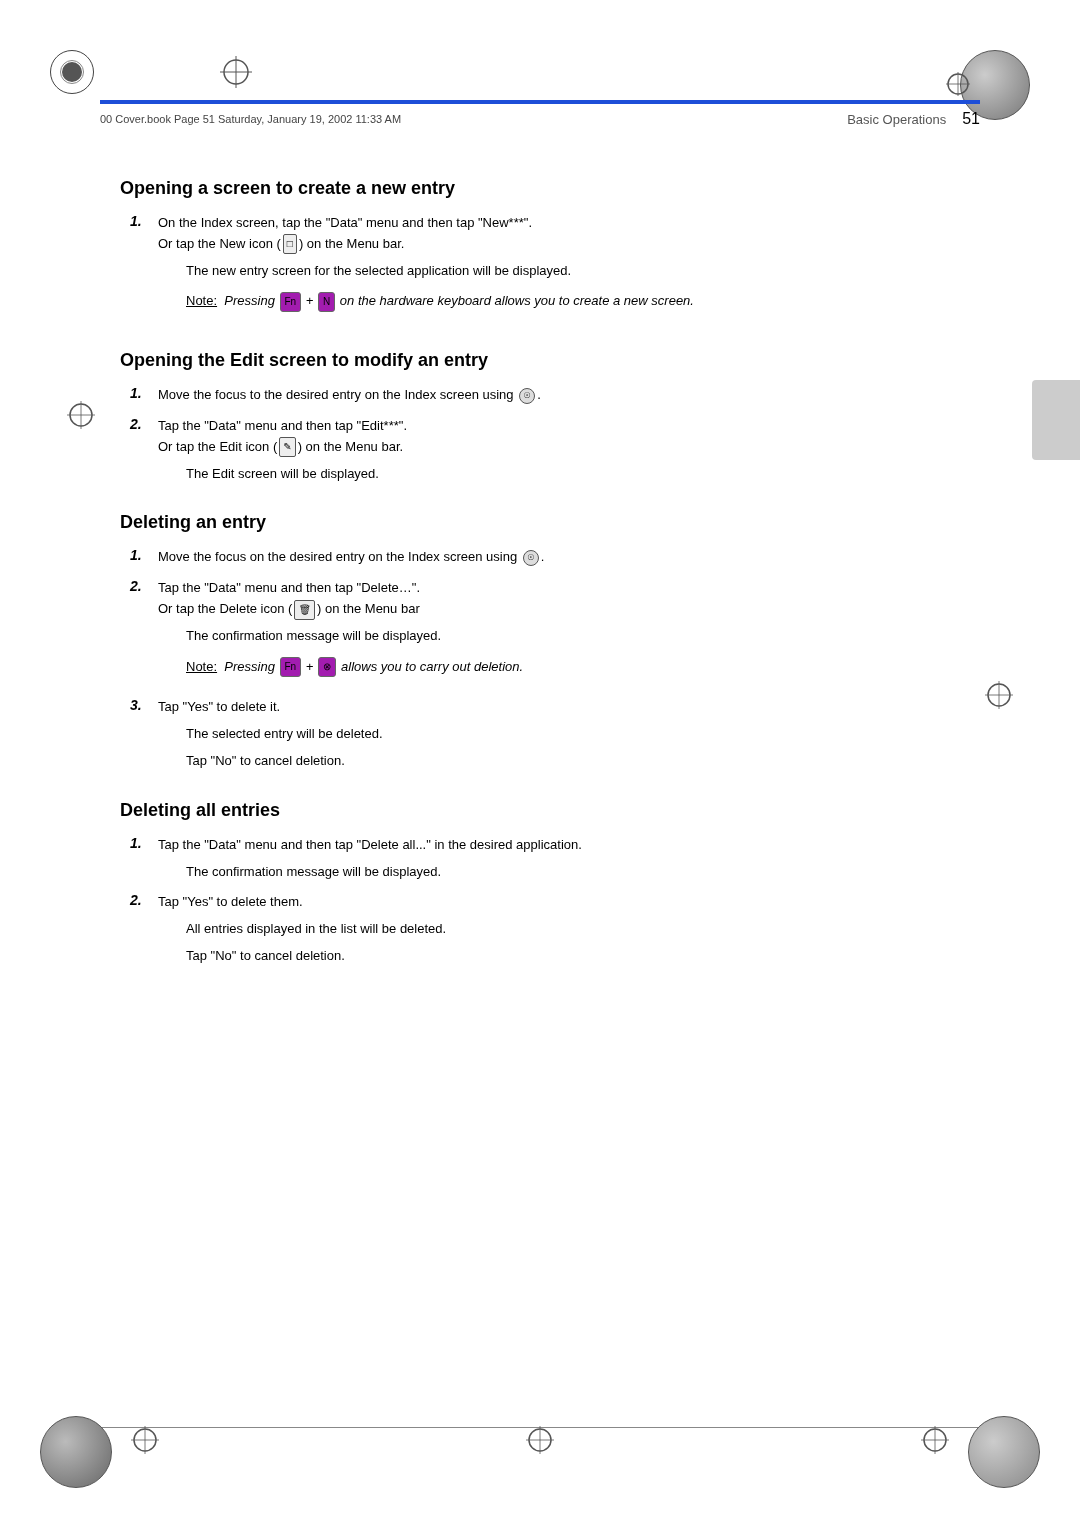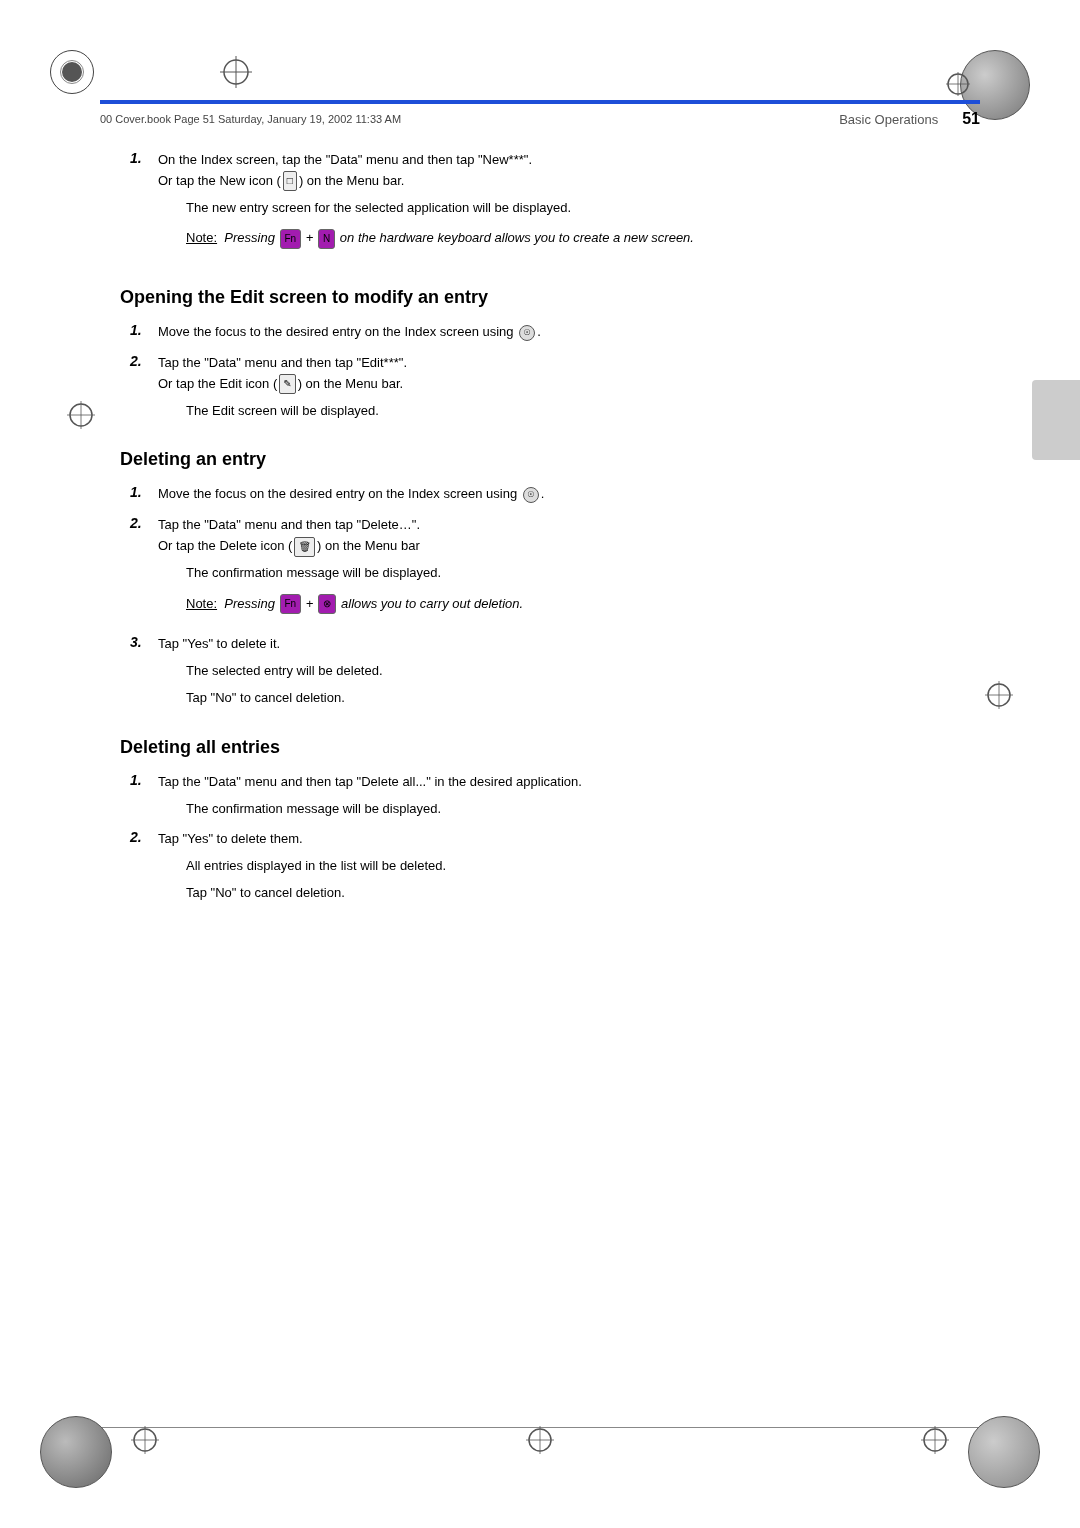--- a/index.html
+++ b/index.html
@@ -51,21 +51,21 @@
       font-size: 11px;
       color: #444;
     }
 
     .header-section-name {
       font-size: 13px;
       color: #555;
     }
 
     .header-page-number {
-      font-weight: bold;
+      font-weight: normal;
       font-size: 16px;
     }
 
     
     .content {
       position: absolute;
       top: 150px;
       left: 120px;
       right: 130px;
       bottom: 160px;
@@ -231,31 +231,32 @@
   <div style="position:absolute;top:70px;right:108px;">
     <svg width="28" height="28" viewBox="0 0 28 28">
       <circle cx="14" cy="14" r="10" fill="none" stroke="#555" stroke-width="1.5"></circle>
       <line x1="14" y1="2" x2="14" y2="26" stroke="#555" stroke-width="0.8"></line>
       <line x1="2" y1="14" x2="26" y2="14" stroke="#555" stroke-width="0.8"></line>
     </svg>
   </div>
 
   <div class="header-bar">
     <span class="header-file-info">00 Cover.book  Page 51  Saturday, January 19, 2002  11:33 AM</span>
-    <div style="display:flex;align-items:center;gap:24px;">
+    <div style="display:flex;align-items:center;gap:16px;">
       <span class="header-section-name">Basic Operations</span>
       <span class="header-page-number">51</span>
     </div>
   </div>
 
   <div class="side-tab"></div>
 
   <div class="content">
 
     <div>
+      <div class="section-heading">Opening a screen to create a new entry</div>
 
       <div class="step">
         <span class="step-number">1.</span>
         <div class="step-content">
           On the Index screen, tap the "Data" menu and then tap "New***".<br>
           Or tap the New icon (<span class="icon-inline">□</span>) on the Menu bar.
           <div class="step-sub">The new entry screen for the selected application will be displayed.</div>
           <div class="note-block">
             <span class="note-label">Note:</span>
             <span class="note-text">

